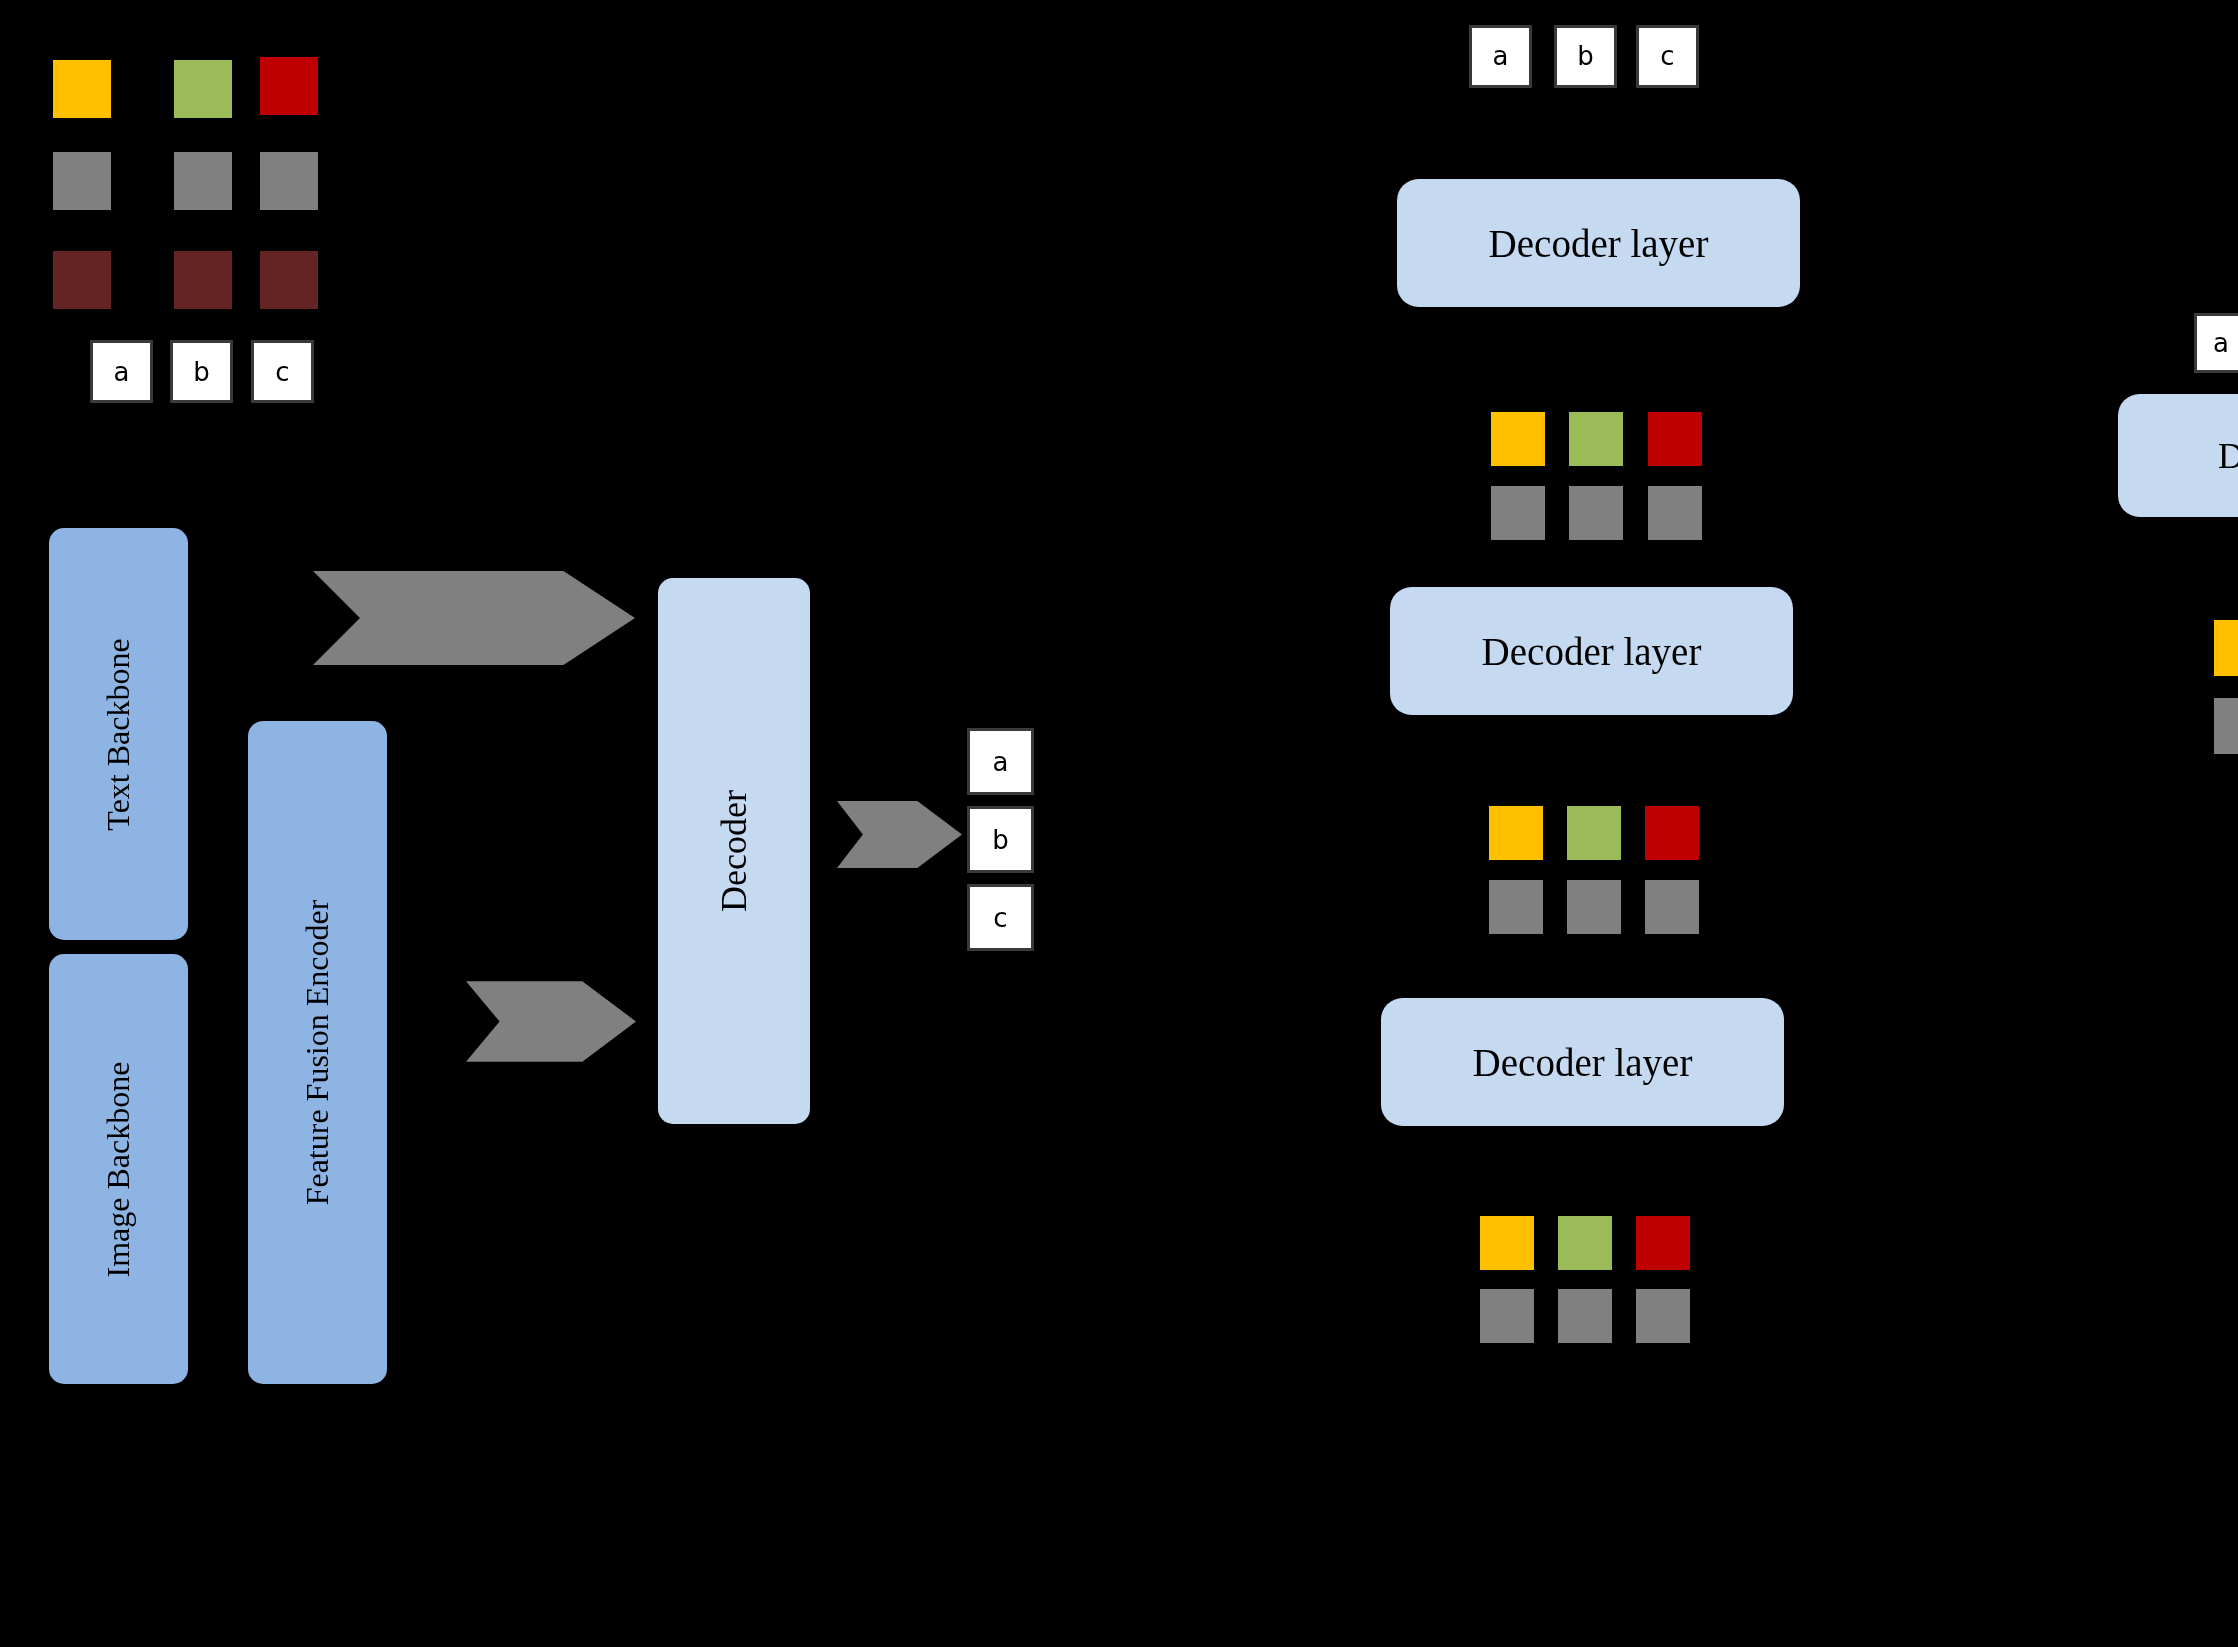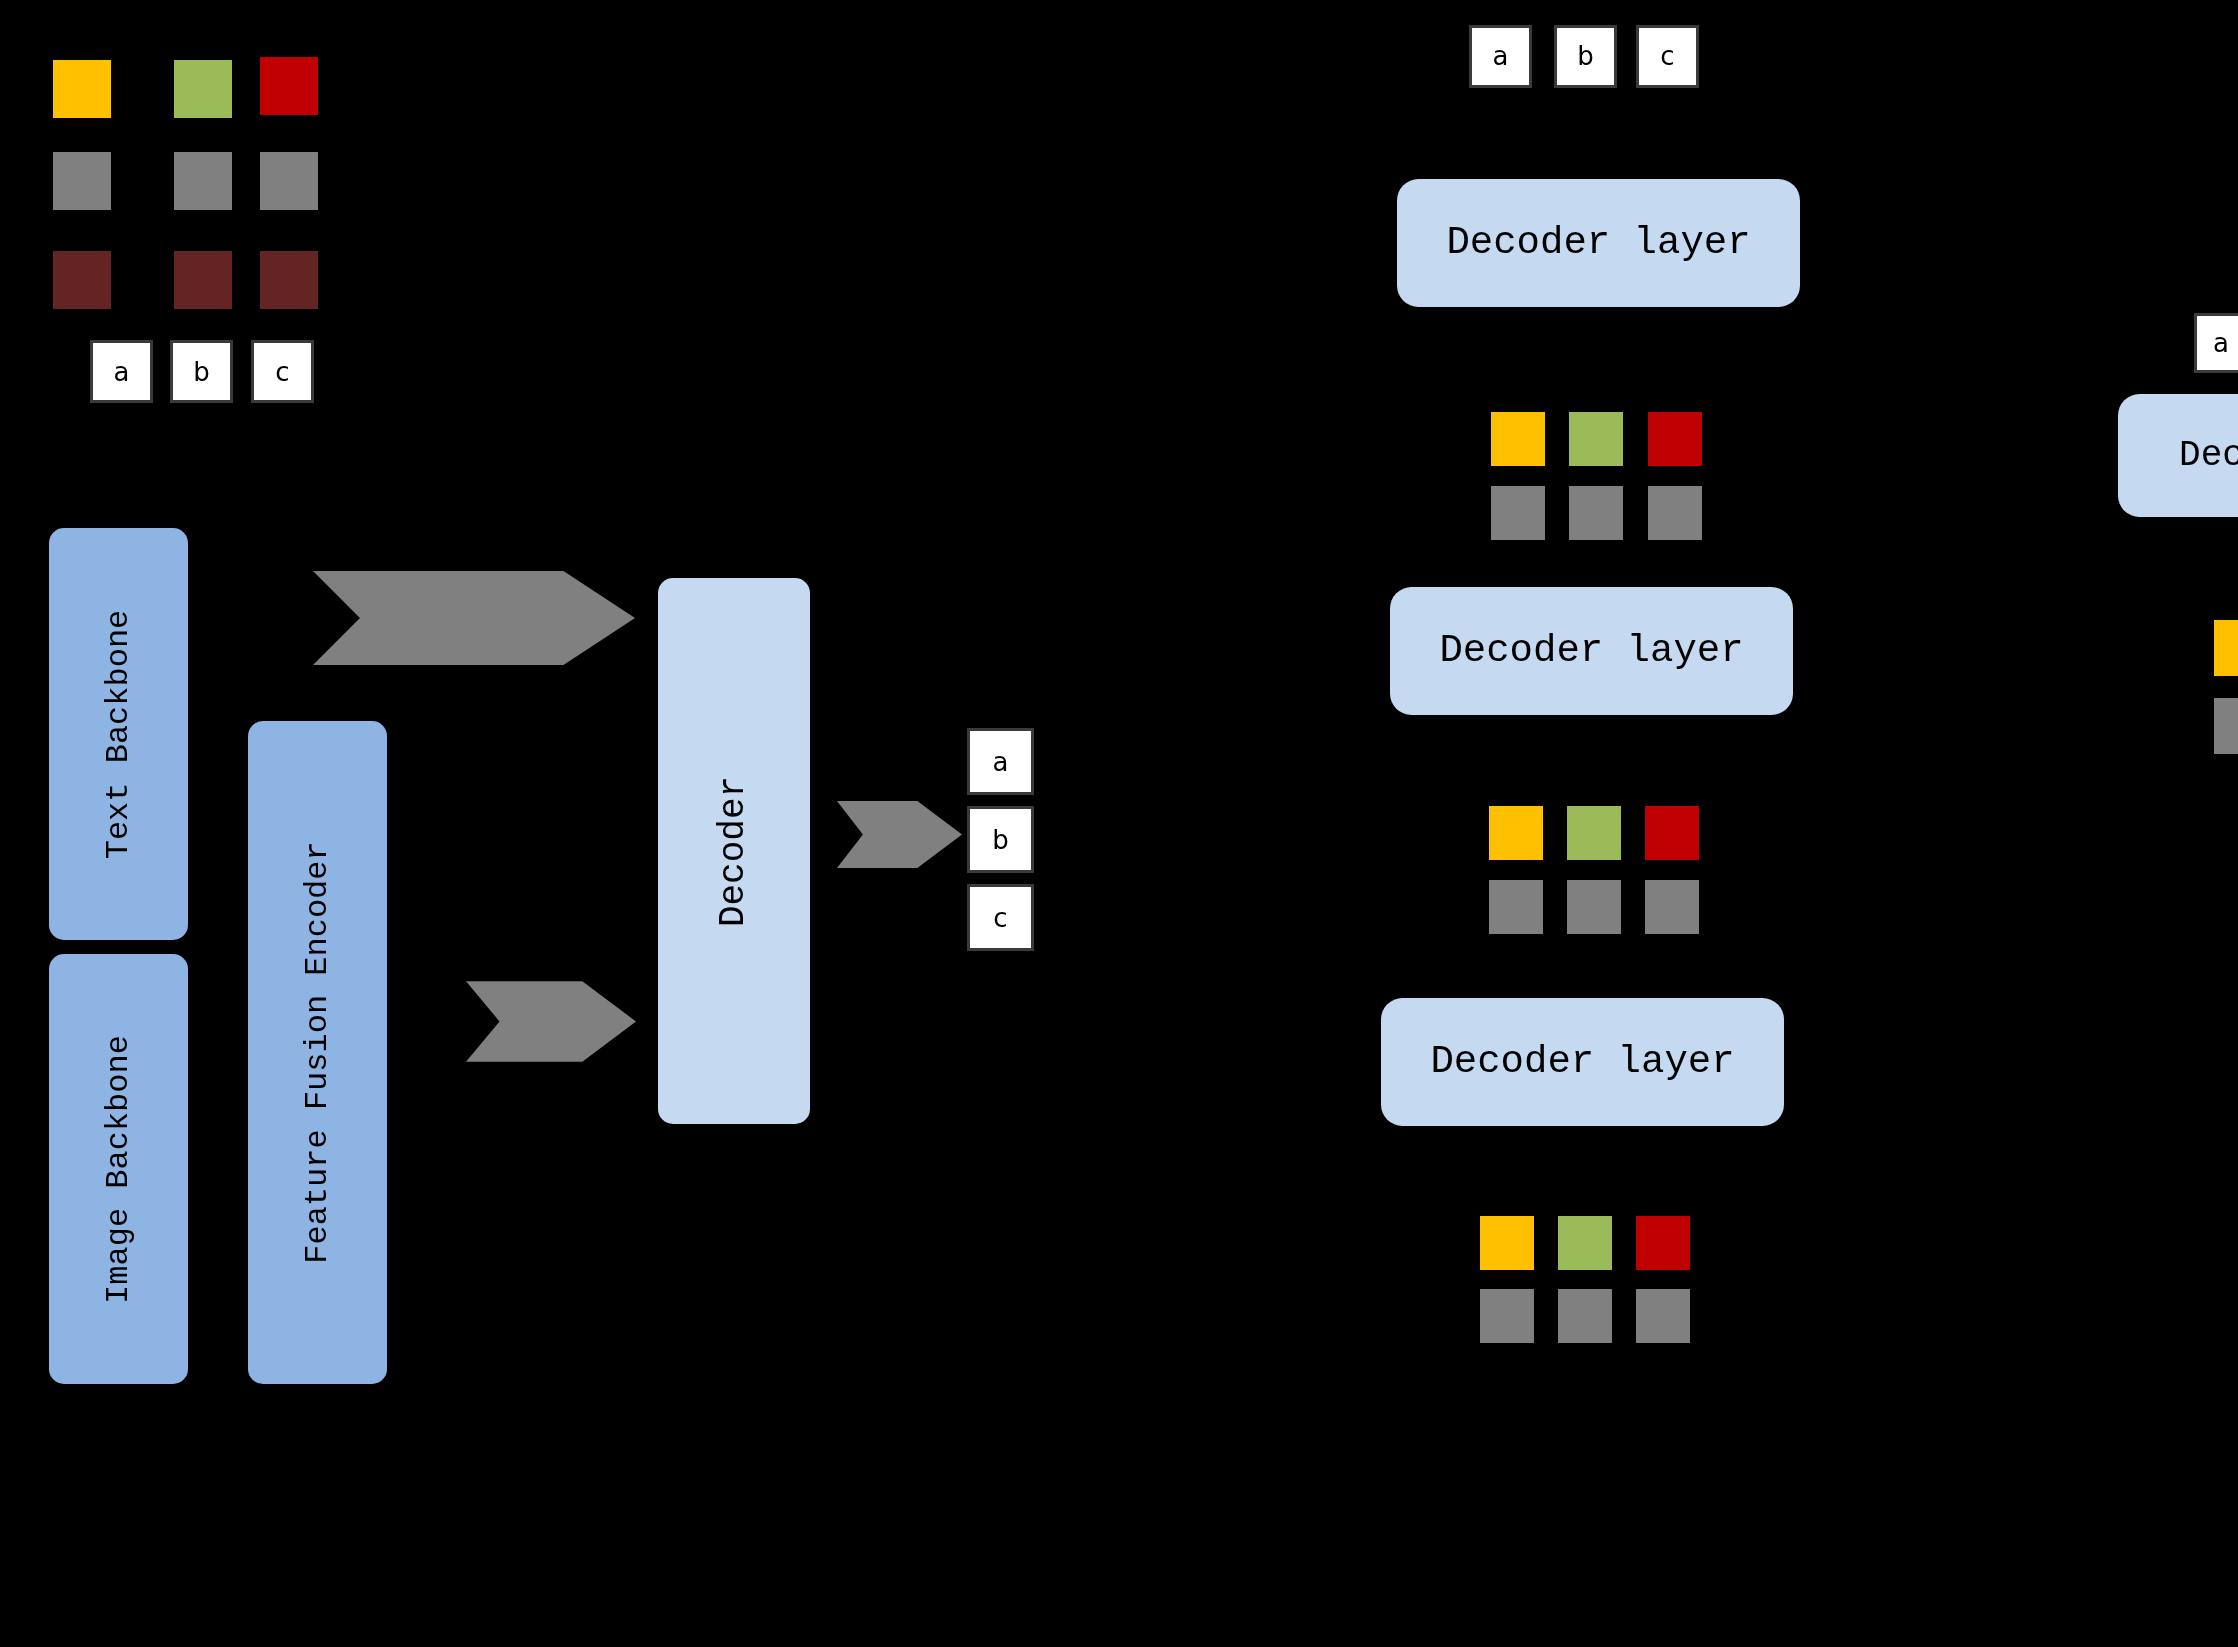--- a/index.html
+++ b/index.html
@@ -36,21 +36,21 @@
   }
 
   
   .rbox{
     position:absolute;
     box-sizing:border-box;
     display:flex;
     align-items:center;
     justify-content:center;
     text-align:left;
-    font-family:Liberation Mono, monospace;
+    font-family:Liberation Serif, serif;
     color:#000;
   }
   .rbox.backbone{
     background:#8EB4E3;
     border-radius:15px;
   }
   .rbox.decoder{
     background:#C5D9F1;
     border-radius:15px;
   }

